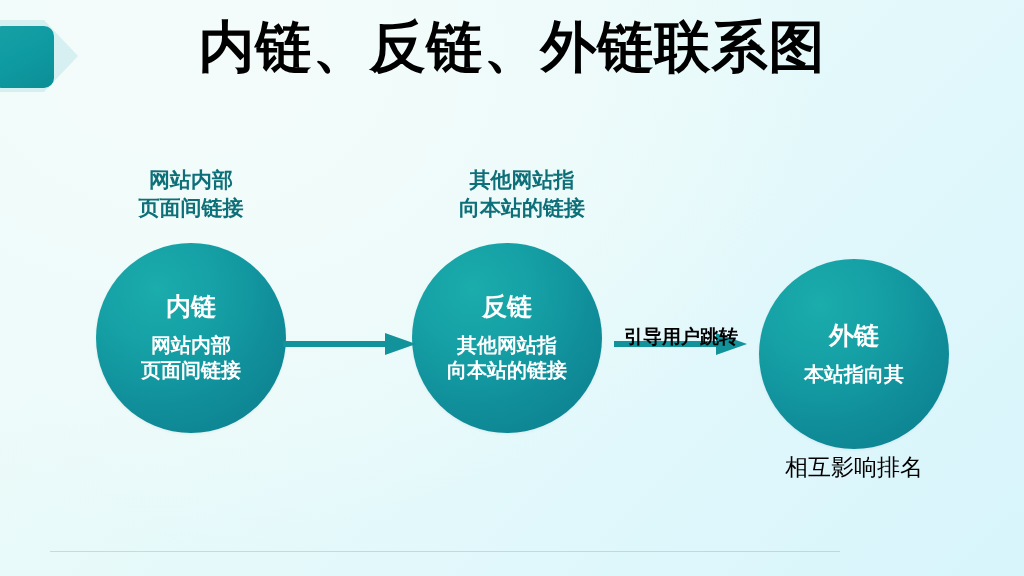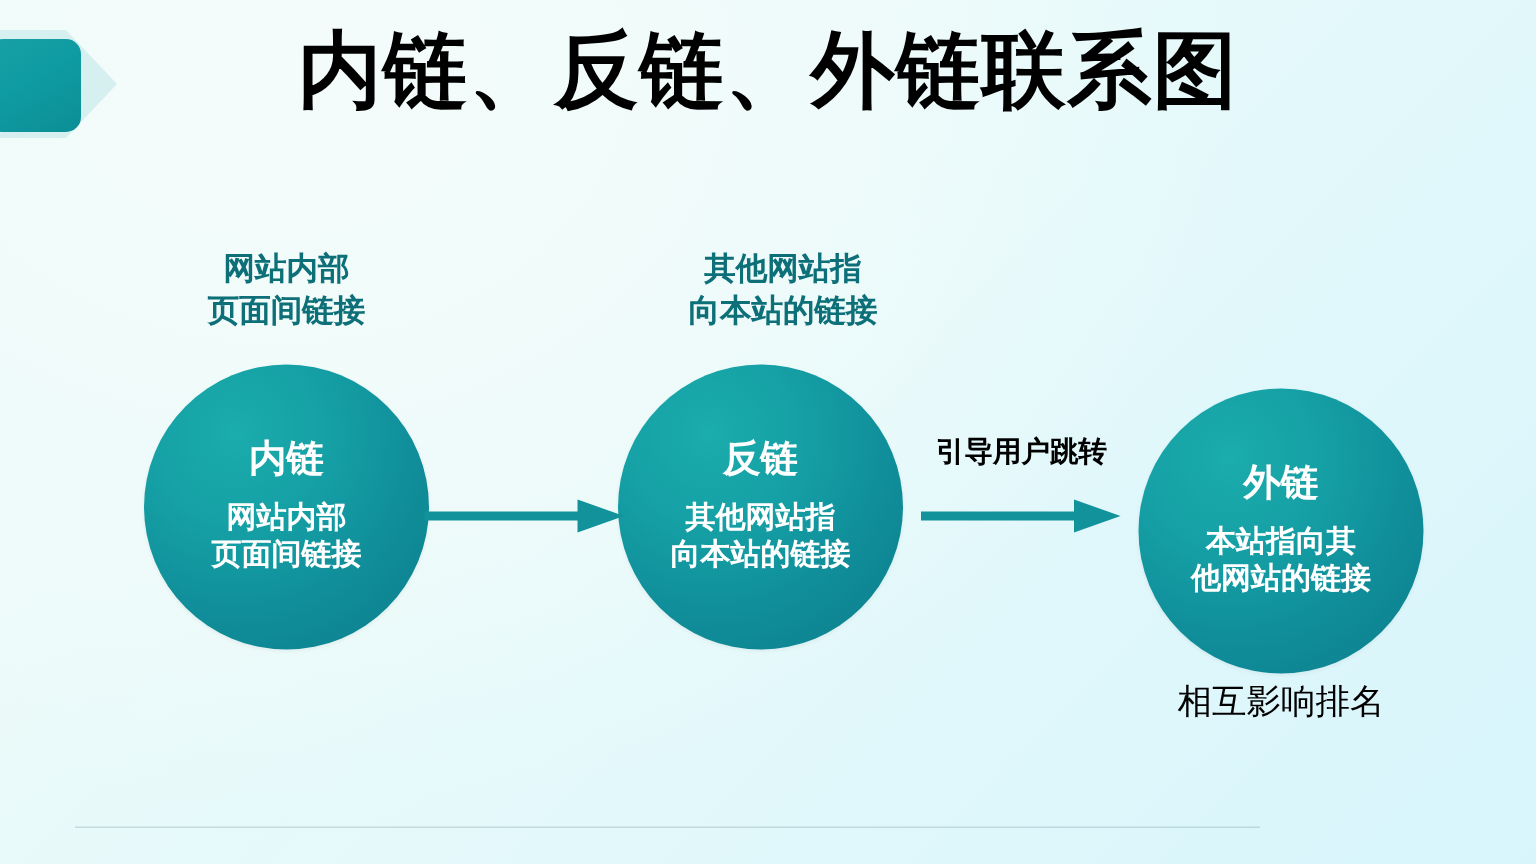--- a/index.html
+++ b/index.html
@@ -139,21 +139,21 @@
     position: absolute;
     top: 288px;
     width: 160px;
     text-align: center;
     font-size: 19px;
     font-weight: bold;
     color: #000000;
     white-space: nowrap;
   }
   #arrow-label-1 { left: 270px; }
-  #arrow-label-2 { left: 601px; }
+  #arrow-label-2 { left: 601px; margin-top: 36px; }
 
   
   .footnote {
     position: absolute;
     left: 744px;
     top: 452px;
     width: 220px;
     text-align: center;
     font-size: 23px;
     font-weight: normal;
@@ -200,21 +200,20 @@
 
   <div class="node" id="node-2">
     <div class="node-title">反链</div>
     <div class="node-desc">其他网站指</div>
     <div class="node-desc">向本站的链接</div>
   </div>
 
   <div class="node" id="node-3">
     <div class="node-title">外链</div>
     <div class="node-desc">本站指向其</div>
-    <div class="node-desc">他网站的链接</div>
   </div>
 
   <div class="arrow" id="arrow-1">
     <div class="shaft"></div>
     <div class="head"></div>
   </div>
 
   <div class="arrow" id="arrow-2">
     <div class="shaft"></div>
     <div class="head"></div>

